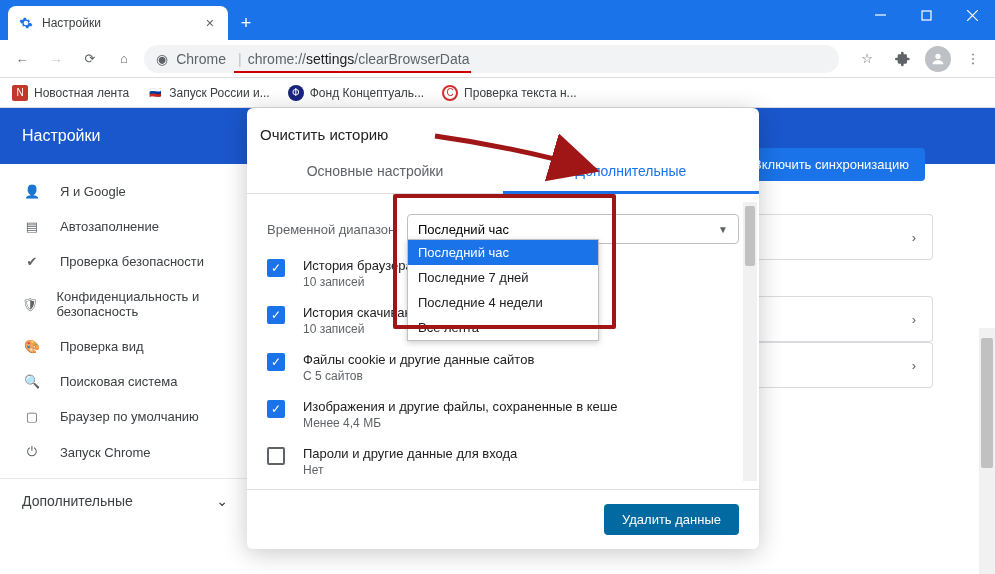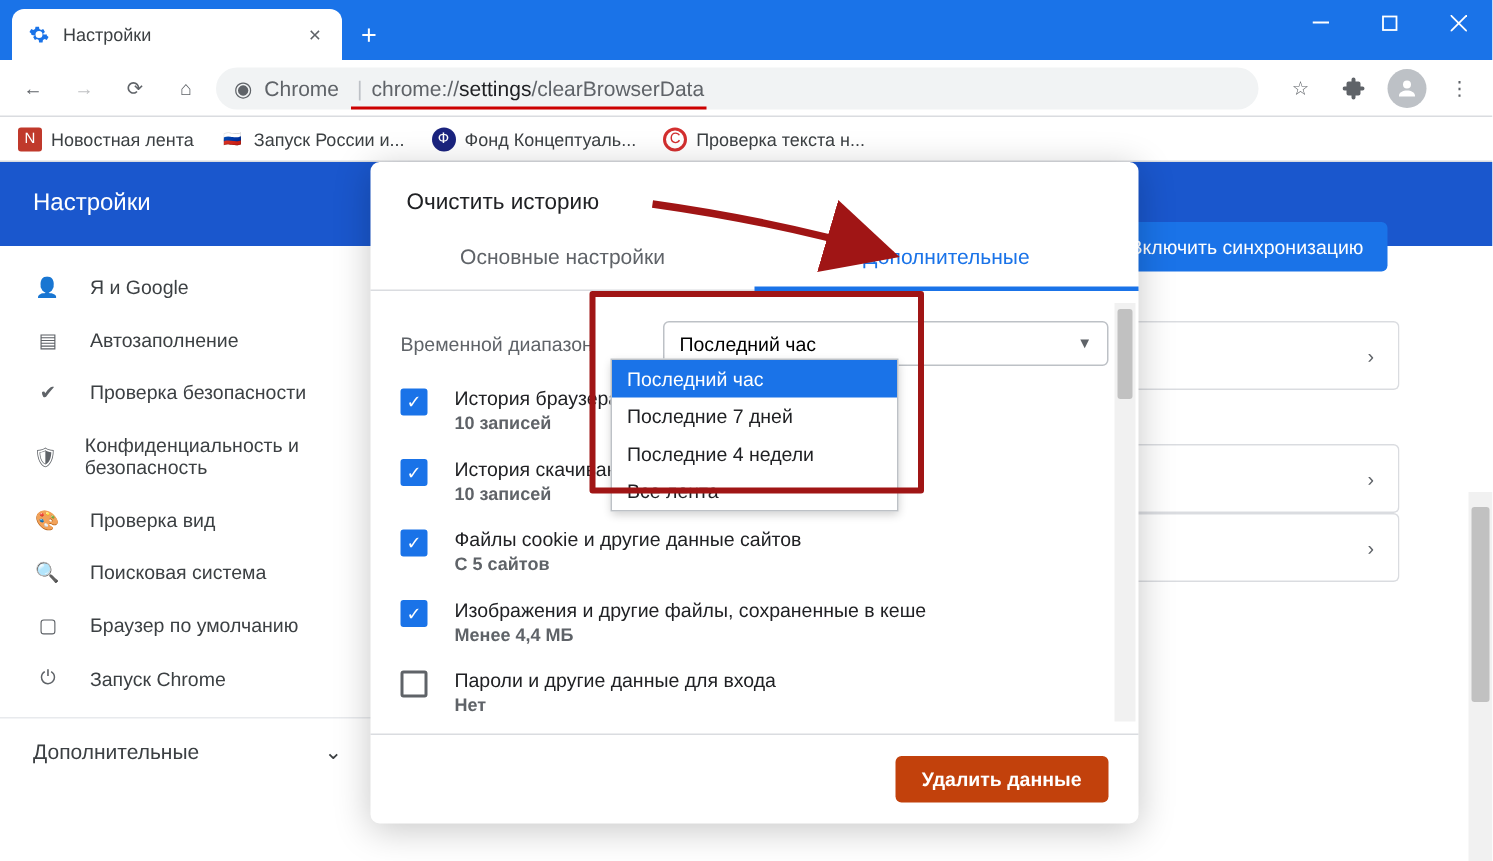--- a/index.html
+++ b/index.html
@@ -36,42 +36,42 @@
 .sidebar { width: 250px; padding: 10px 0; }
 .sb-item { display: flex; align-items: center; gap: 18px; padding: 10px 22px; color: #3c4043; font-size: 13px; }
 .sb-item .ico { width: 20px; color: #5f6368; text-align:center; }
 .sb-footer { padding: 14px 22px; border-top: 1px solid #e8eaed; display:flex; align-items:center; justify-content:space-between; color:#3c4043; font-size:14px; margin-top: 8px;}
 
 .main { flex: 1; padding: 20px 30px; position: relative; }
 .sync-btn { position: absolute; right: 70px; top: 148px; background: #1a73e8; color: #fff; padding: 9px 16px; border-radius: 4px; font-size: 13px; }
 .card-row { position: absolute; right: 62px; height: 46px; width: 180px; border: 1px solid #dadce0; border-left:none; border-radius: 0 4px 4px 0; display:flex;align-items:center;justify-content:flex-end;padding-right:16px;color:#5f6368;}
 .r1{top:214px;} .r2{top:296px;} .r3{top:342px;}
 .modal { position: absolute; left: 247px; top: 108px; width: 512px; background: #fff; border-radius: 6px; box-shadow: 0 4px 24px rgba(0,0,0,0.22); z-index: 10; }
-.m-title { padding: 18px 24px 6px; font-size: 15px; color: #202124; }
+.m-title { padding: 18px 13px 6px; font-size: 15px; color: #202124; }
 .m-tabs { display: flex; border-bottom: 1px solid #dadce0; }
 .m-tab { flex: 1; text-align: center; padding: 14px 0; font-size: 14px; color: #5f6368; position: relative; }
 .m-tab.active { color: #1a73e8; }
 .m-tab.active::after { content:''; position:absolute; left:0; right:0; bottom:-1px; height:3px; background:#1a73e8; }
 .m-body { padding: 14px 20px 4px; max-height: 310px; overflow: hidden; position: relative; }
-.m-row { display: flex; align-items: center; padding: 6px 0; gap: 35px; }
+.m-row { display: flex; align-items: center; padding: 6px 0; }
 .m-label { color: #5f6368; font-size: 13px; width: 140px; }
 .select { flex:1; height: 30px; border: 1px solid #bdc1c6; border-radius: 4px; display:flex;align-items:center;justify-content:space-between;padding:0 10px; font-size:13px; position: relative; background: #fff; margin-left: 0px;}
 .select .arr { color:#5f6368; font-size:10px; }
 .red-box { position: absolute; border: 4px solid #a01515; border-radius: 2px; pointer-events:none; }
 .rb1 { left: 393px; top: 194px; width: 223px; height: 135px; z-index:30;}
 
 .chk-row { display: flex; padding: 8px 0; gap: 18px; }
 .chk { width: 18px; height: 18px; border: 2px solid #1a73e8; border-radius: 2px; background: #1a73e8; color:#fff; display:flex;align-items:center;justify-content:center;font-size:12px;flex-shrink:0; margin-top:1px;}
 .chk.empty { background: #fff; color: transparent; border-color: #5f6368;}
 .chk-txt .t1 { font-size: 13px; color: #202124; }
-.chk-txt .t2 { font-size: 12px; color: #5f6368; margin-top:2px;font-weight:bold;}
+.chk-txt .t2 { font-size: 12px; color: #5f6368; margin-top:2px;}
 .m-footer { border-top: 1px solid #dadce0; padding: 14px 20px; display:flex; justify-content:flex-end; gap:12px; }
 .btn { padding: 8px 18px; border-radius: 4px; font-size: 13px; }
 .btn-o { border: 1px solid #dadce0; color: #1a73e8; background: #fff; }
-.btn-p { background: #c2410c; color: #fff; font-weight: bold; }
+.btn-p { background: #0369a1; color: #fff; }
 
 .dropdown { position: absolute; left: 160px; top: 45px; width: 192px; background: #fff; border: 1px solid #bdc1c6; box-shadow: 0 2px 6px rgba(0,0,0,0.2); z-index: 20; }
 .dd-item { padding: 5px 10px; font-size: 13px; color: #202124; }
 .dd-item.sel { background: #1a73e8; color: #fff; }
 
 .scroll { position: absolute; right: 2px; top: 8px; width: 14px; bottom: 8px; background: #f1f1f1; }
 .thumb { position:absolute; left:2px; right:2px; top: 4px; height: 60px; background: #c1c1c1; border-radius: 2px;}
 .scroll-main { position:absolute; right:0; top:164px; bottom:0; width:16px; background:#f1f1f1; }
 .scroll-main .thumb{ top:10px; height:130px; }
 

